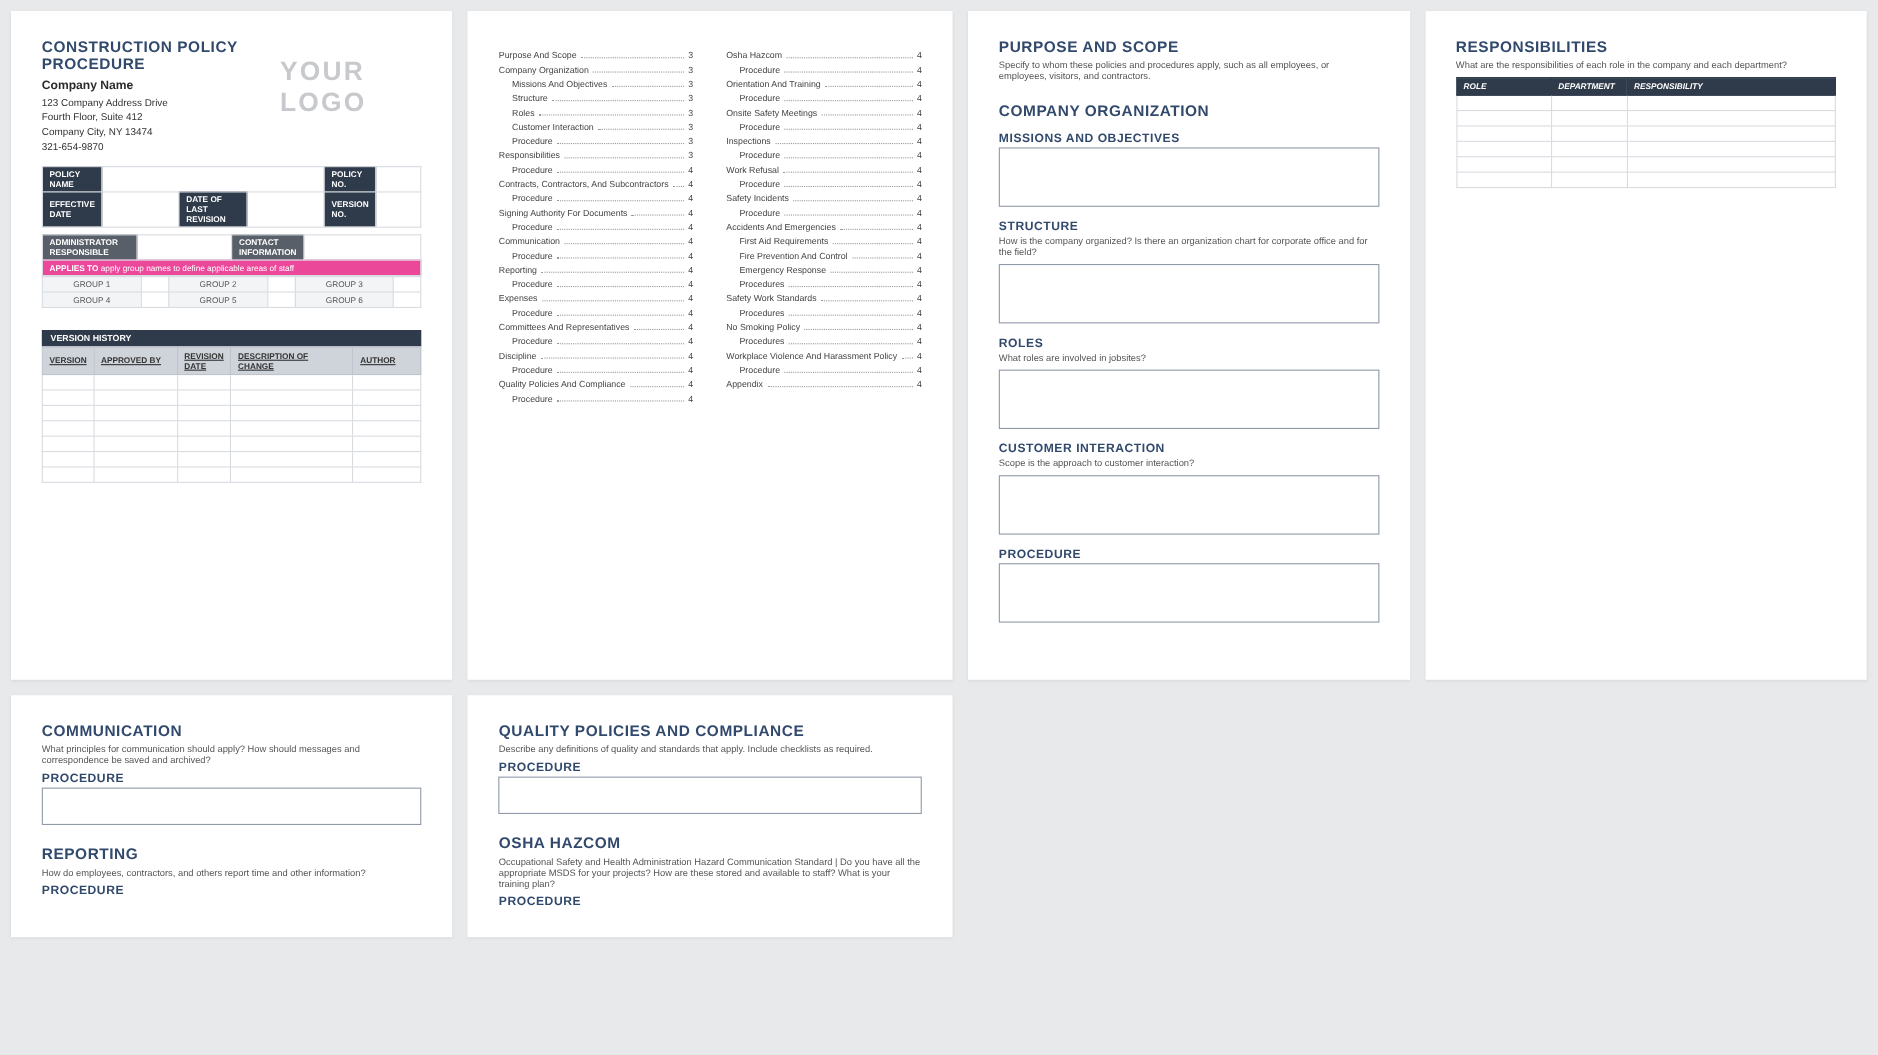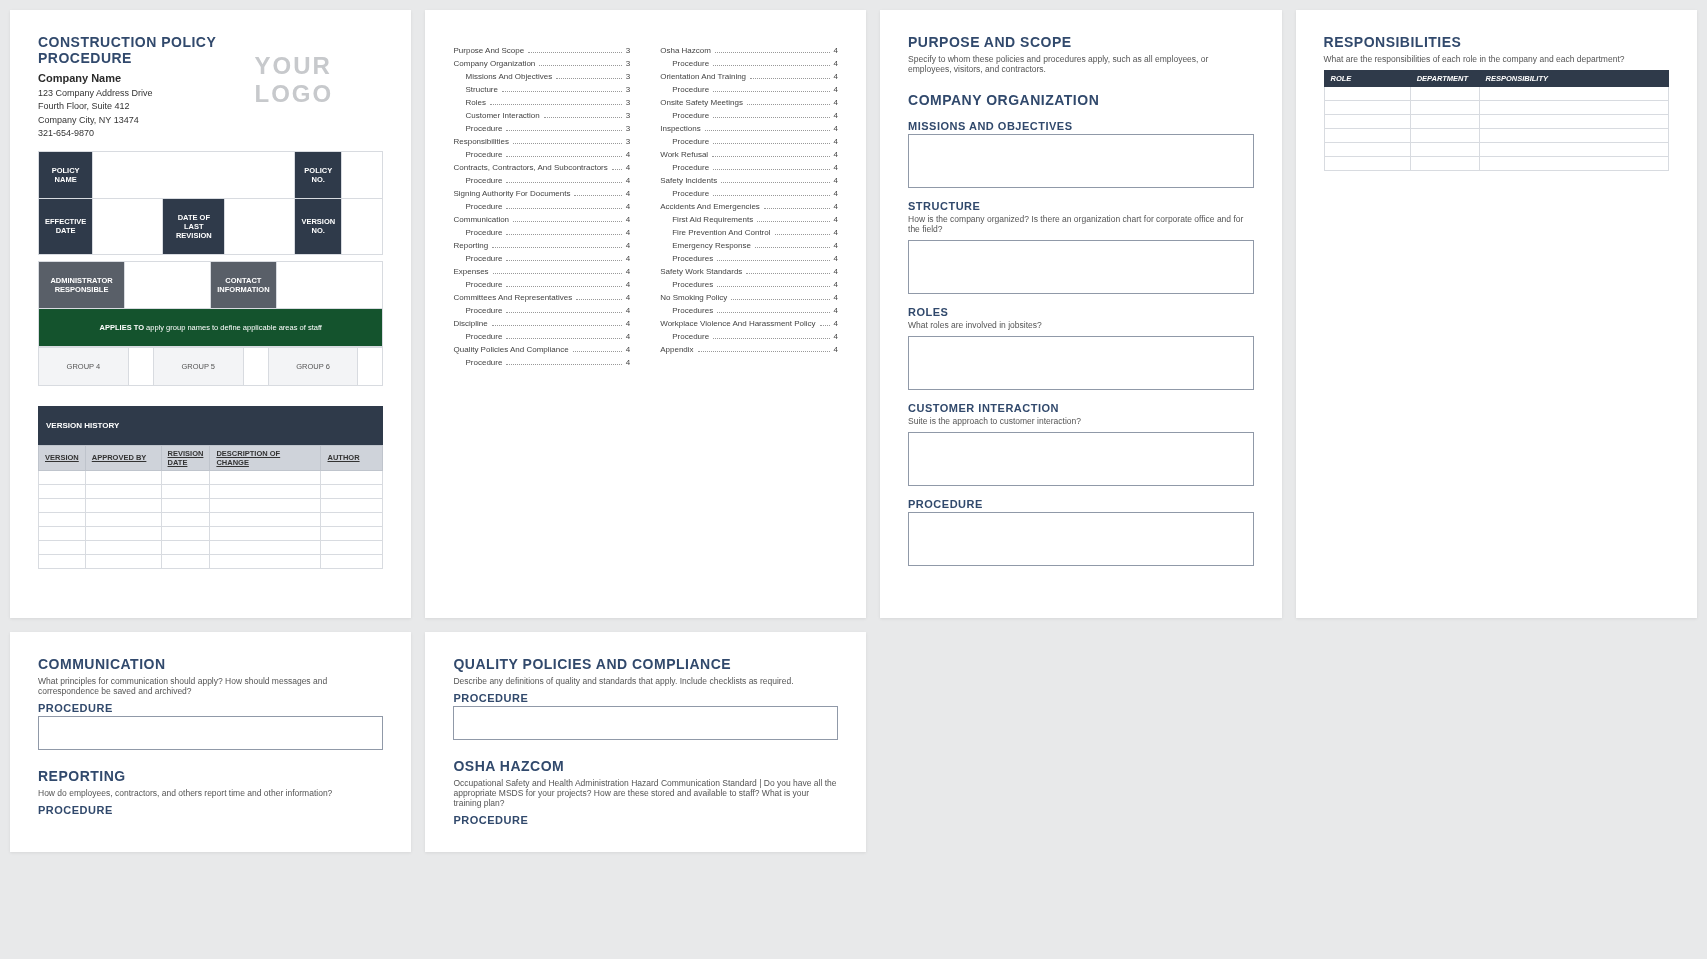--- a/index.html
+++ b/index.html
@@ -42,28 +42,28 @@
     font-size: 8.5px;
     color: #555;
     margin-bottom: 6px;
   }
   .logohead { display:flex; justify-content:space-between; align-items:flex-start; }
   .company-block { font-size: 9px; line-height: 1.5; }
   .company-block .name { font-weight: 700; font-size: 11px; color: #2b2b2b; }
   .logo-text { font-size: 24px; font-weight: 700; color: #c7c9cc; letter-spacing: 2px; margin-top: 18px; }
   
   .meta-table { width:100%; border-collapse: collapse; margin-top: 10px; font-size: 8px; }
-  .meta-table td { border: 1px solid #d8dbe0; height: 14px; padding: 14px 6px; text-align: center; }
+  .meta-table td { border: 1px solid #d8dbe0; height: 14px; padding: 2px 6px; }
   .hd-dark { background:#2f3a4a; color:#fff; font-weight:700; font-size:7.5px; }
   .hd-mid  { background:#595f68; color:#fff; font-weight:700; font-size:7.5px; }
-  .applies-row td { background:#14532d; color:#fff; font-size:7.5px; }
+  .applies-row td { background:#ec4899; color:#fff; font-size:7.5px; }
   .applies-row .lbl { font-weight:700; }
   .grp { background:#f3f4f6; text-align:center; font-size:7.5px; color:#555; }
   .grp-blank { background:#fff; }
-  .mini-caption { background:#2f3a4a; color:#fff; font-weight:700; font-size:8px; padding:15px 8px; margin-top:20px; }
+  .mini-caption { background:#2f3a4a; color:#fff; font-weight:700; font-size:8px; padding:3px 8px; margin-top:20px; }
   .ver-table { width:100%; border-collapse:collapse; font-size:8px;text-decoration:underline; }
   .ver-table th { background:#cfd3da; color:#333; font-size:7.5px; font-weight:700; text-align:left; padding:3px 6px; border:1px solid #bfc4cc; }
   .ver-table td { border:1px solid #d8dbe0; height:14px; }
   
   .toc-cols { display:flex; gap:30px; margin-top:10px; }
   .toc-col { flex:1; }
   .toc-line { display:flex; align-items:baseline; font-size:8px; color:#444; padding:2px 0; white-space:nowrap; }
   .toc-line.sub { padding-left:12px; }
   .toc-line .t { flex:0 0 auto; }
   .toc-line .dots { flex:1; border-bottom:1px dotted #999; margin:0 4px 2px; min-width:10px; }
@@ -126,20 +126,28 @@
       <tr class="applies-row">
         <td colspan="4">
           <span class="lbl">APPLIES TO</span>
           <span>apply group names to define applicable areas of staff</span>
         </td>
       </tr>
     </tbody>
       </table>
     <table class="meta-table" style="margin-top:0;border-top:none">
       <tbody>
+          <tr>
+        <td class="grp">GROUP 1</td>
+        <td class="grp-blank"></td>
+        <td class="grp">GROUP 2</td>
+        <td class="grp-blank"></td>
+        <td class="grp">GROUP 3</td>
+        <td class="grp-blank"></td>
+      </tr>
       <tr>
         <td class="grp">GROUP 4</td>
         <td class="grp-blank"></td>
         <td class="grp">GROUP 5</td>
         <td class="grp-blank"></td>
         <td class="grp">GROUP 6</td>
         <td class="grp-blank"></td>
       </tr>
     </tbody>
       </table>
@@ -472,21 +480,21 @@
 
     <h2 class="subsec">STRUCTURE</h2>
     <div class="desc">How is the company organized? Is there an organization chart for corporate office and for the field?</div>
     <div class="box"></div>
 
     <h2 class="subsec">ROLES</h2>
     <div class="desc">What roles are involved in jobsites?</div>
     <div class="box"></div>
 
     <h2 class="subsec">CUSTOMER INTERACTION</h2>
-    <div class="desc">Suite is the approach to customer interaction?</div>
+    <div class="desc">Scope is the approach to customer interaction?</div>
     <div class="box"></div>
 
     <h2 class="subsec">PROCEDURE</h2>
     <div class="box"></div>
   </div>
 
   <div class="page row2">
     <h1 class="section">RESPONSIBILITIES</h1>
     <div class="desc">What are the responsibilities of each role in the company and each department?</div>
     <table class="resp-table">

